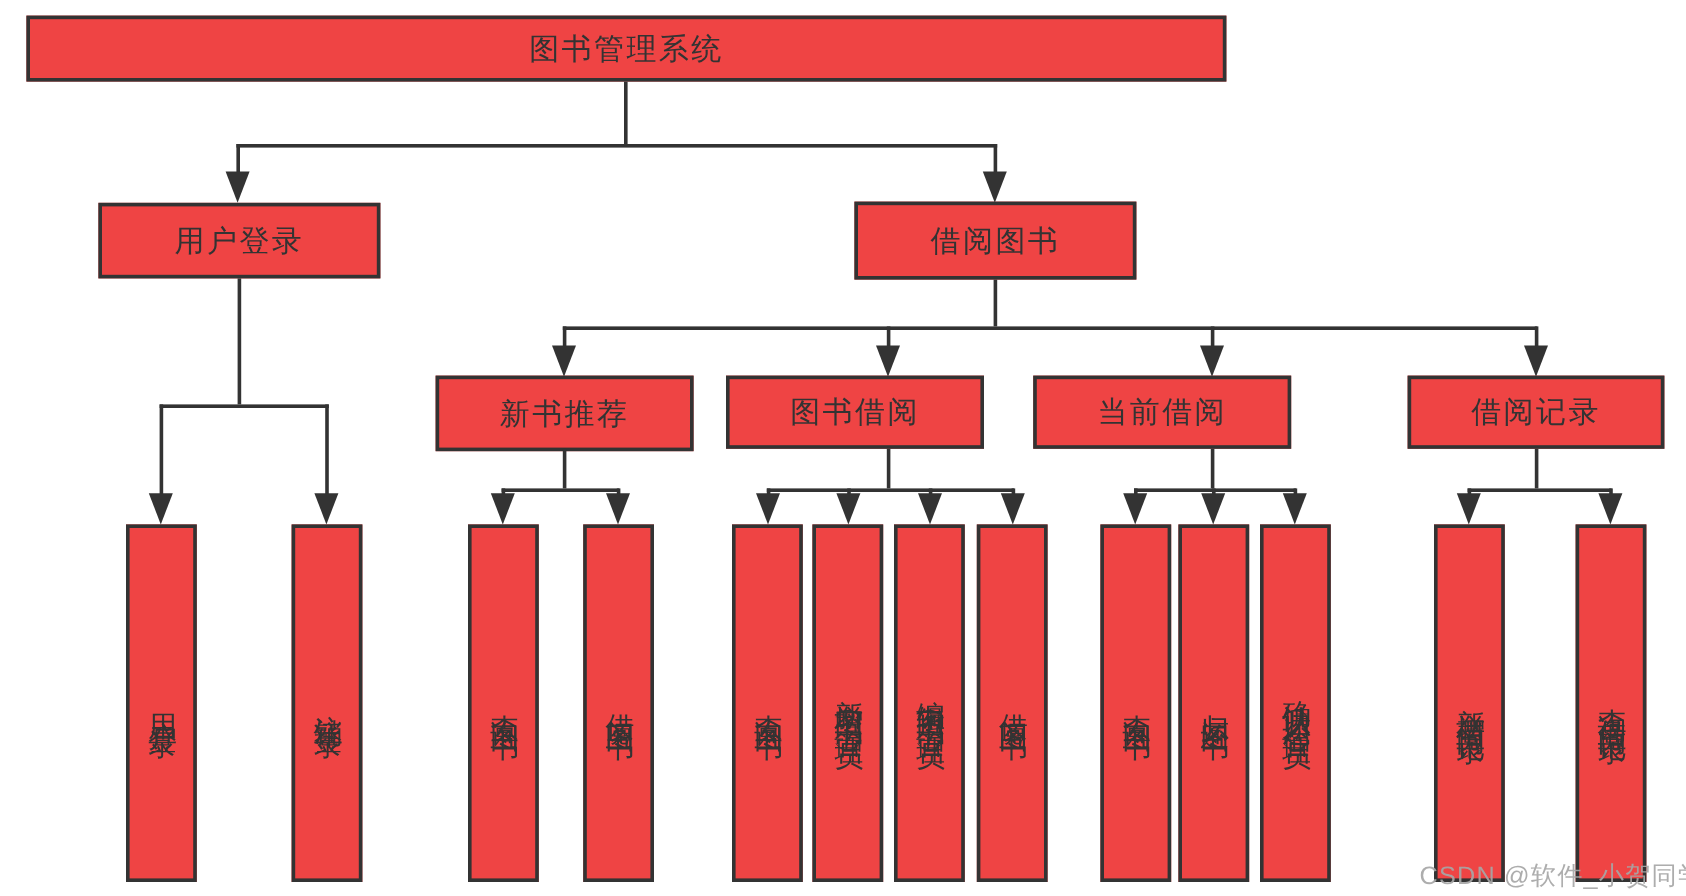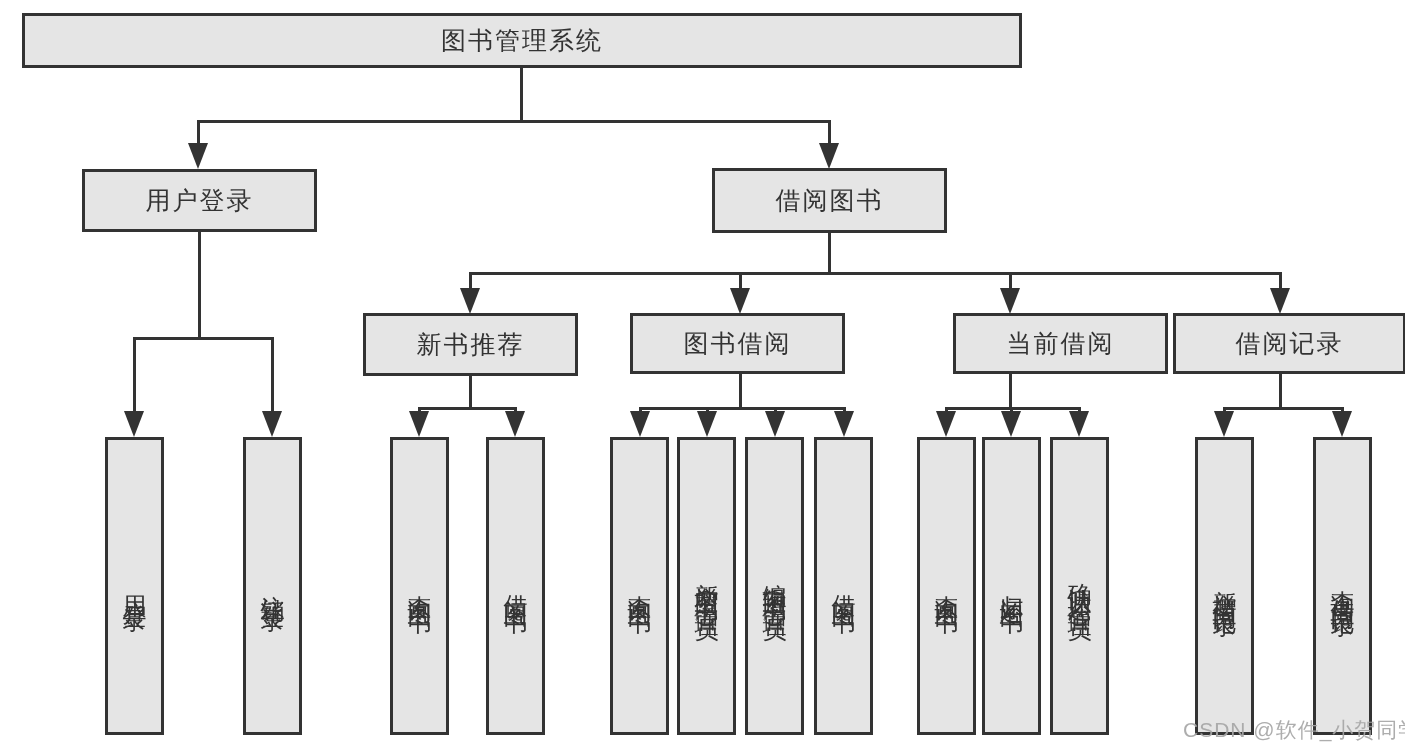--- a/index.html
+++ b/index.html
@@ -8,21 +8,21 @@
     width: 1405px;
     height: 747px;
     background: #ffffff;
     font-family: "Liberation Sans", "DejaVu Sans", sans-serif;
     overflow: hidden;
   }
   .node {
     position: absolute;
     box-sizing: border-box;
     border: 3px solid #333333;
-    background: #e5e5e5;
+    background: #ef4444;
     display: flex;
     align-items: center;
     justify-content: center;
     color: #333333;
   }
   .node.h .node-label {
     font-size: 25px;
     letter-spacing: 2px;
     white-space: nowrap;
   }
@@ -64,27 +64,27 @@
   <div class="node h" style="left:82px;top:169px;width:235px;height:63px">
     <span class="node-label">用户登录</span>
   </div>
   <div class="node h" style="left:712px;top:168px;width:235px;height:65px">
     <span class="node-label">借阅图书</span>
   </div>
 
   <div class="node h" style="left:363px;top:313px;width:215px;height:63px">
     <span class="node-label">新书推荐</span>
   </div>
-  <div class="node h" style="left:630px;top:313px;width:215px;height:61px">
+  <div class="node h" style="left:605px;top:313px;width:215px;height:61px">
     <span class="node-label">图书借阅</span>
   </div>
-  <div class="node h" style="left:953px;top:313px;width:215px;height:61px">
+  <div class="node h" style="left:861px;top:313px;width:215px;height:61px">
     <span class="node-label">当前借阅</span>
   </div>
-  <div class="node h" style="left:1173px;top:313px;width:233px;height:61px">
+  <div class="node h" style="left:1173px;top:313px;width:214px;height:61px">
     <span class="node-label">借阅记录</span>
   </div>
 
   <div class="node v" style="left:105px;top:437px;width:59px;height:298px">
     <span class="node-label">用户登录</span>
   </div>
   <div class="node v" style="left:243px;top:437px;width:59px;height:298px">
     <span class="node-label">注销登录</span>
   </div>
 

